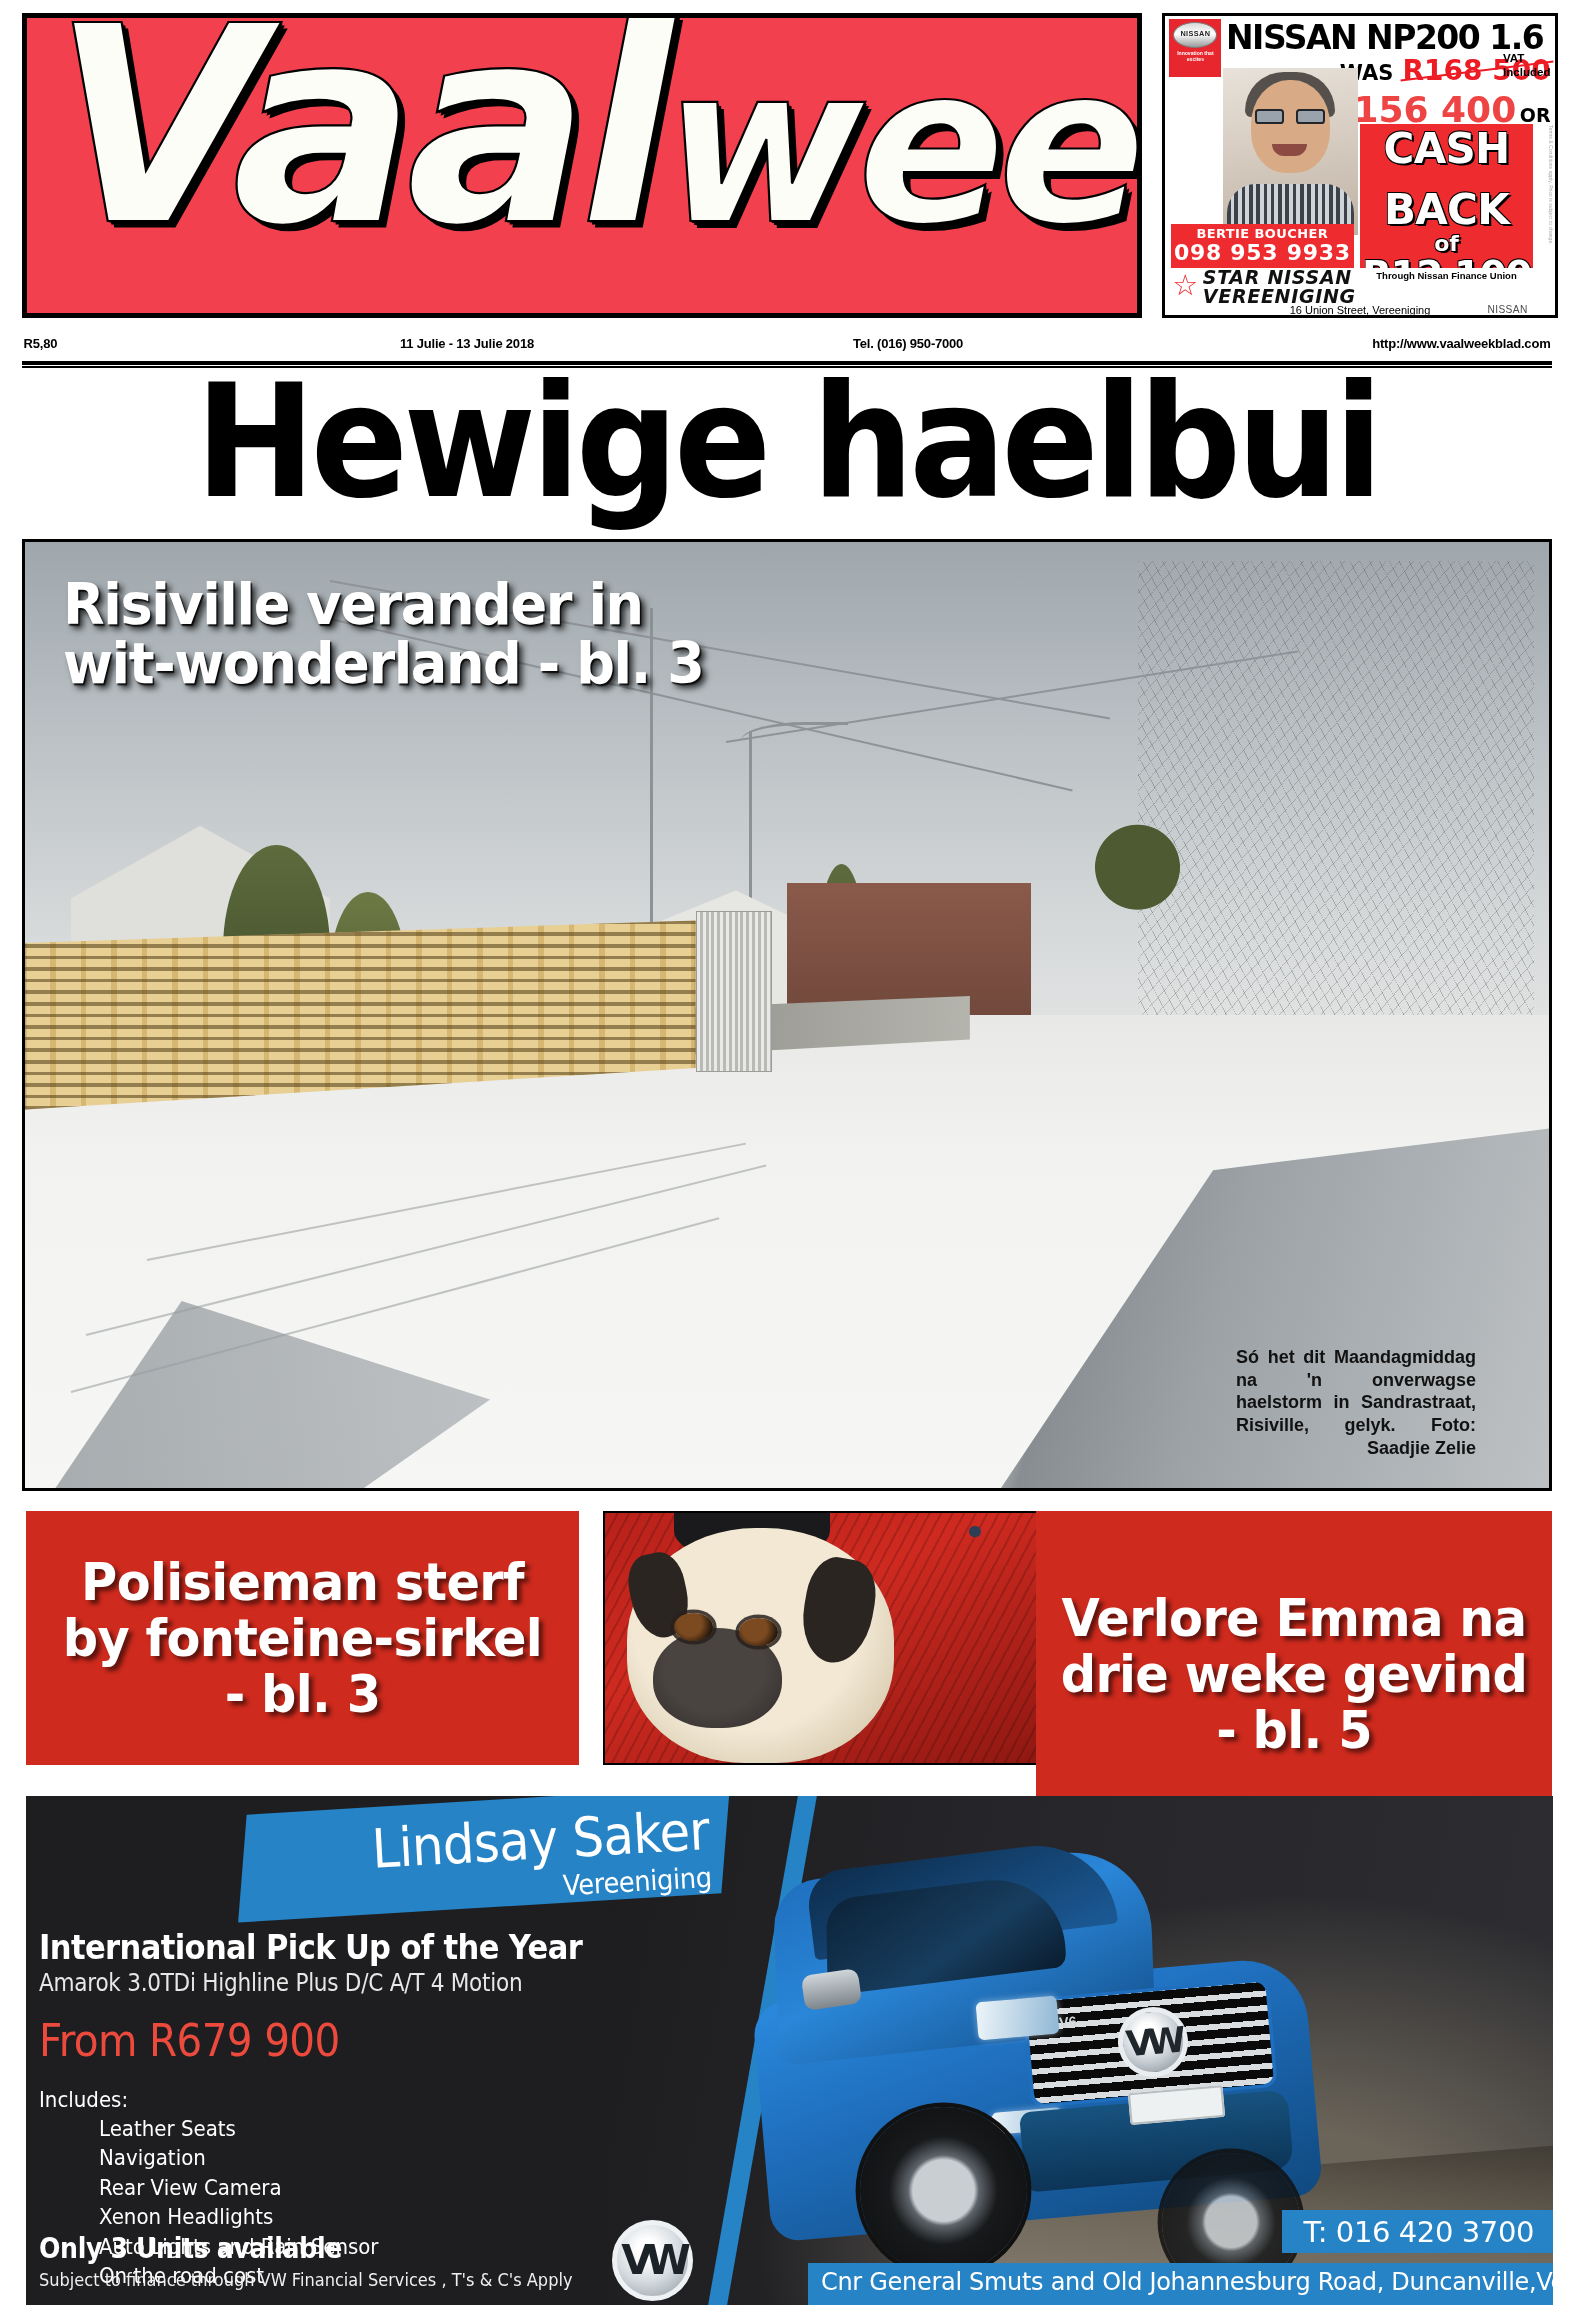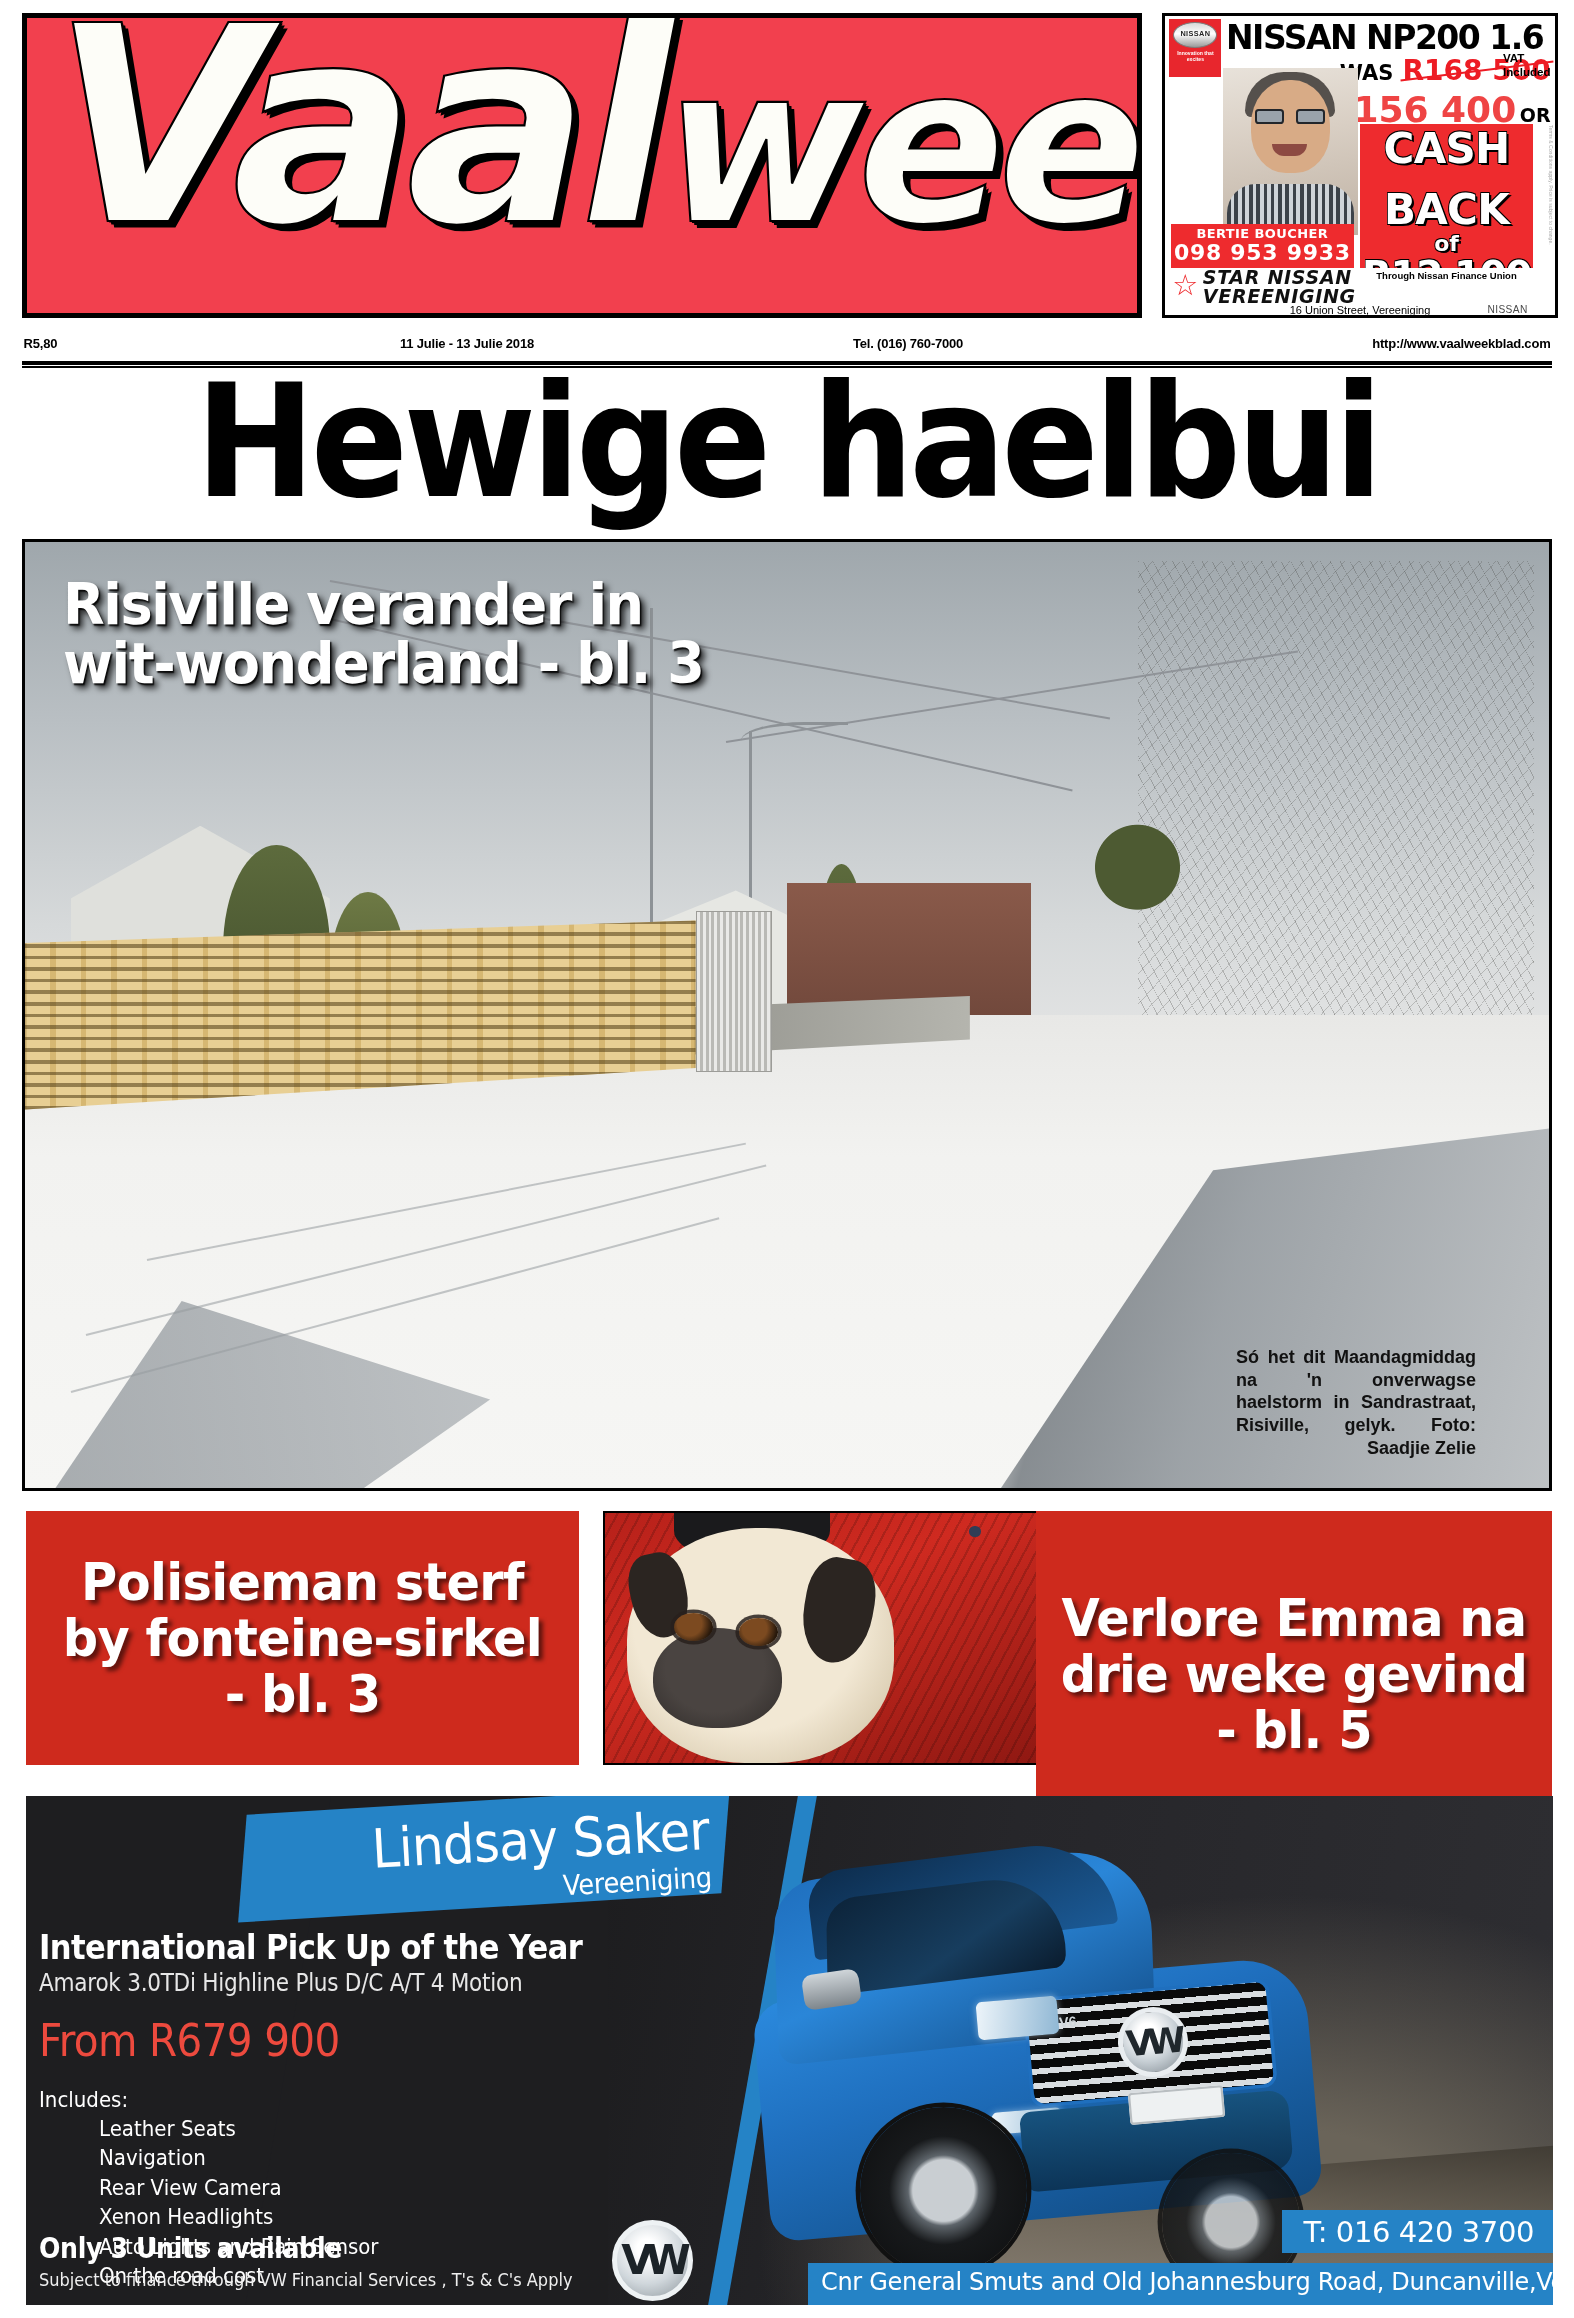--- a/index.html
+++ b/index.html
@@ -818,21 +818,21 @@
   <div class="nissan-finance">
     <div class="nf-t1">NISSAN FINANCE</div>
 
   </div>
   <div class="nissan-vert">Terms &amp; Conditions apply. Price is subject to change.</div>
 </div>
 
 <div class="info-bar">
   <div class="cell ib-price">R5,80</div>
   <div class="cell ib-date">11 Julie - 13 Julie 2018</div>
-  <div class="cell ib-tel">Tel. (016) 760-7000</div>
+  <div class="cell ib-tel">Tel. (016) 950-7000</div>
   <div class="cell ib-web">http://www.vaalweekblad.com</div>
 </div>
 <div class="info-rule"></div>
 <div class="info-rule2"></div>
 
 <div class="main-headline">Hewige haelbui</div>
 
 <div class="main-photo">
   <div class="mp-sky"></div>
   <div class="mp-bare"></div>

